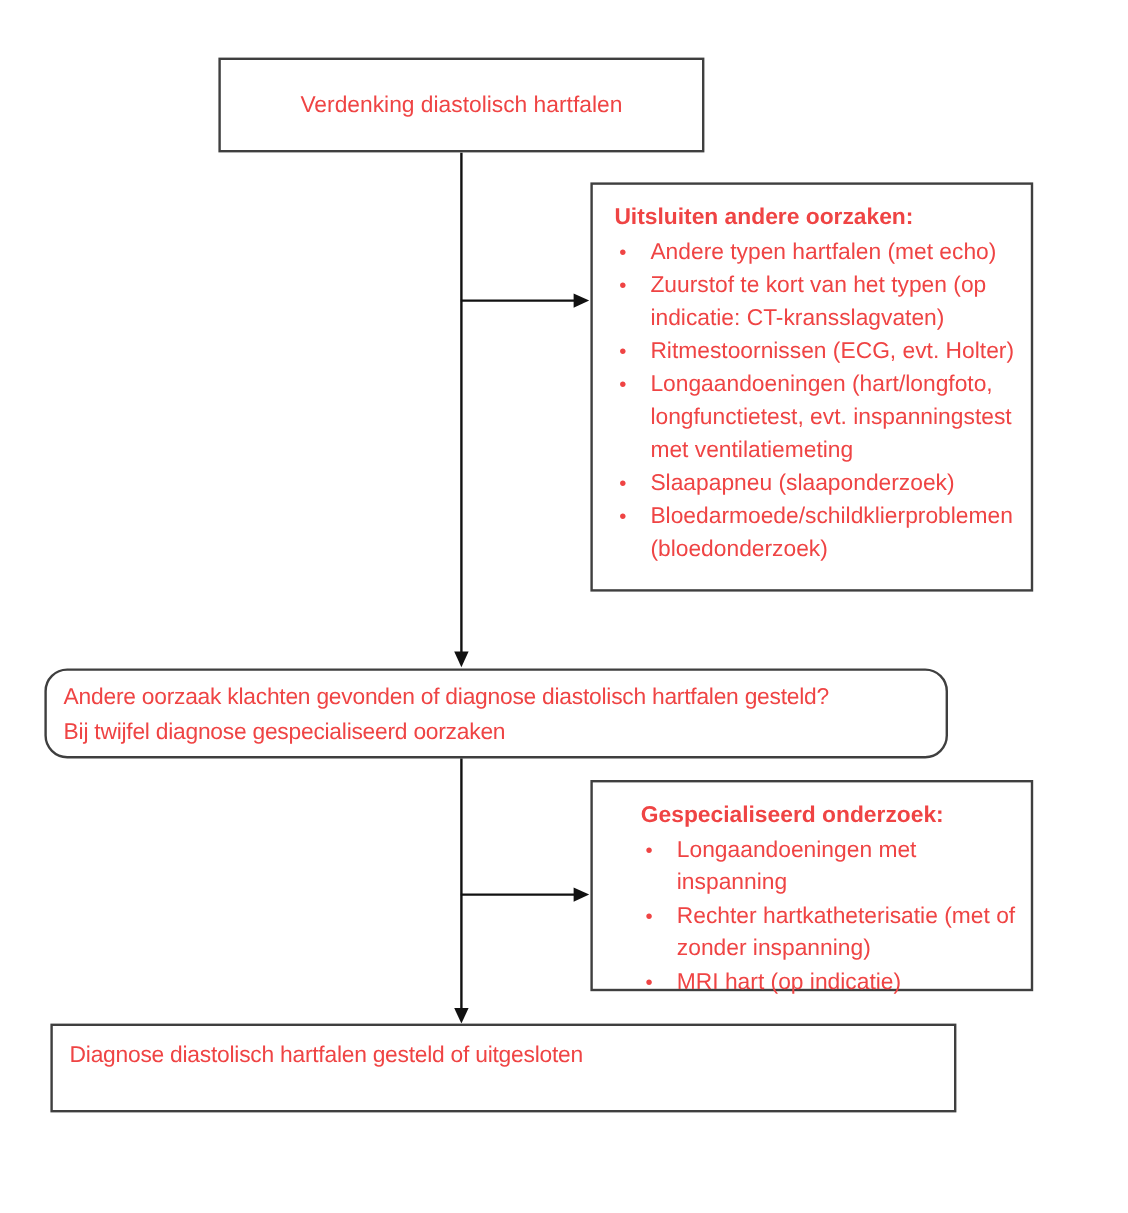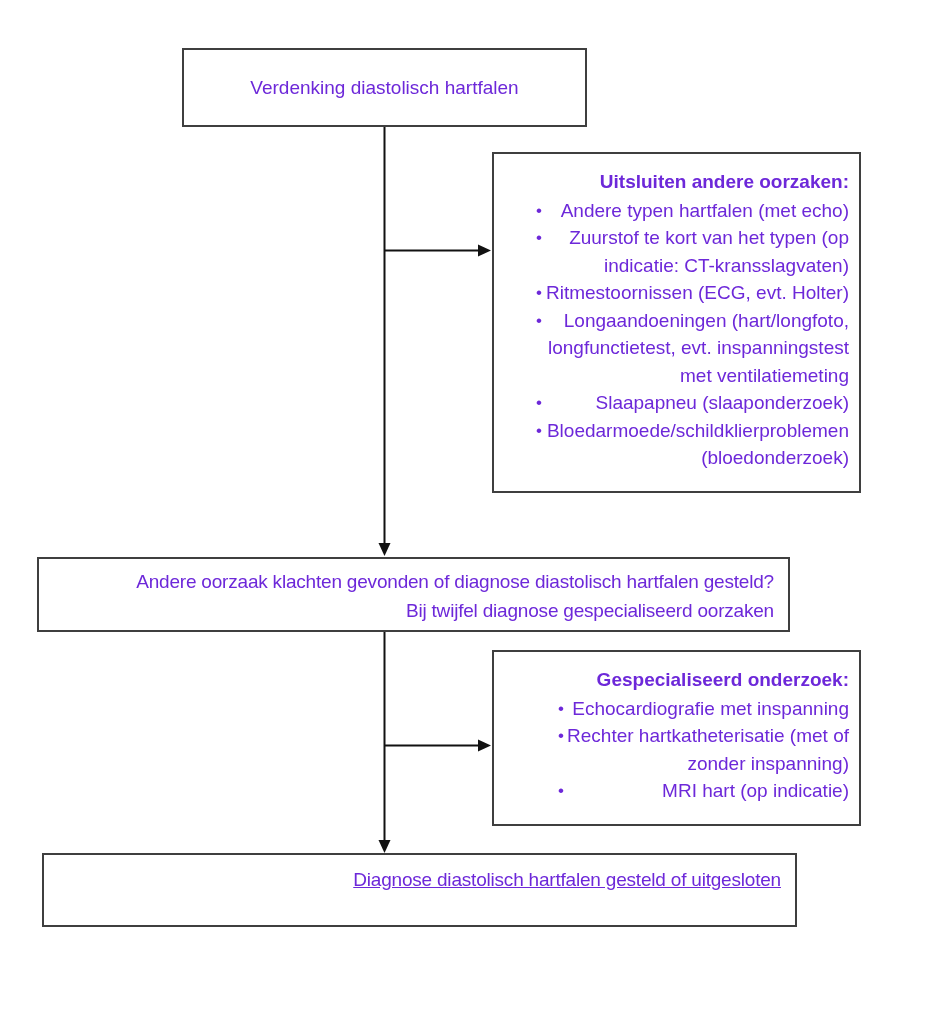--- a/index.html
+++ b/index.html
@@ -1,47 +1,46 @@
 <!DOCTYPE html>
 <html><head>
 <meta charset="utf-8">
 <style>
   html,body{margin:0;padding:0;background:#ffffff;}
   #canvas{
     position:relative;
     width:940px;height:1011px;
     background:#ffffff;
     font-family:"Liberation Sans","DejaVu Sans",sans-serif;
-    color:#6d28d9;
+    color:#ef4444;
     overflow:hidden;
-    text-align:right;
   }
   .node{
     position:absolute;
     border:2px solid #3f3f3f;
     background:#ffffff;
     box-sizing:border-box;
   }
   #suspicion-box{
     left:182px;top:48px;width:405px;height:79px;
     display:flex;align-items:center;justify-content:center;
     font-size:19px;
   }
   #decision-box{
     left:37px;top:557px;width:753px;height:75px;
     padding:8px 14px;
     font-size:19px;line-height:29px;
     letter-spacing:-0.2px;
+    border-radius:19px;
   }
   #final-box{
     left:42px;top:853px;width:755px;height:74px;
     padding:11px 14px;
     font-size:19px;line-height:28px;
     letter-spacing:-0.2px;
-    text-decoration:underline;
   }
   .side-box{
     left:492px;width:369px;
     padding:14px 10px 0 18px;
     font-size:19px;line-height:27.5px;
   }
   #exclusion-box{top:152px;height:341px;}
   #specialized-box{top:650px;height:176px;padding-left:40px;}
   .side-box .heading{font-weight:bold;margin:0 0 1px 0;}
   ul.bullets{list-style:none;margin:0;padding:0;}
@@ -120,21 +119,21 @@
   <div id="decision-box" class="node">
     <div>Andere oorzaak klachten gevonden of diagnose diastolisch hartfalen gesteld?</div>
     <div>Bij twijfel diagnose gespecialiseerd oorzaken</div>
   </div>
 
   <div id="specialized-box" class="node side-box">
     <div class="heading">Gespecialiseerd onderzoek:</div>
     <ul class="bullets">
       <li>
         <span class="bullet">•</span>
-        <span class="li-text">Echocardiografie met inspanning</span>
+        <span class="li-text">Longaandoeningen met inspanning</span>
       </li>
       <li>
         <span class="bullet">•</span>
         <span class="li-text">Rechter hartkatheterisatie (met of zonder inspanning)</span>
       </li>
       <li>
         <span class="bullet">•</span>
         <span class="li-text">MRI hart (op indicatie)</span>
       </li>
     </ul>

